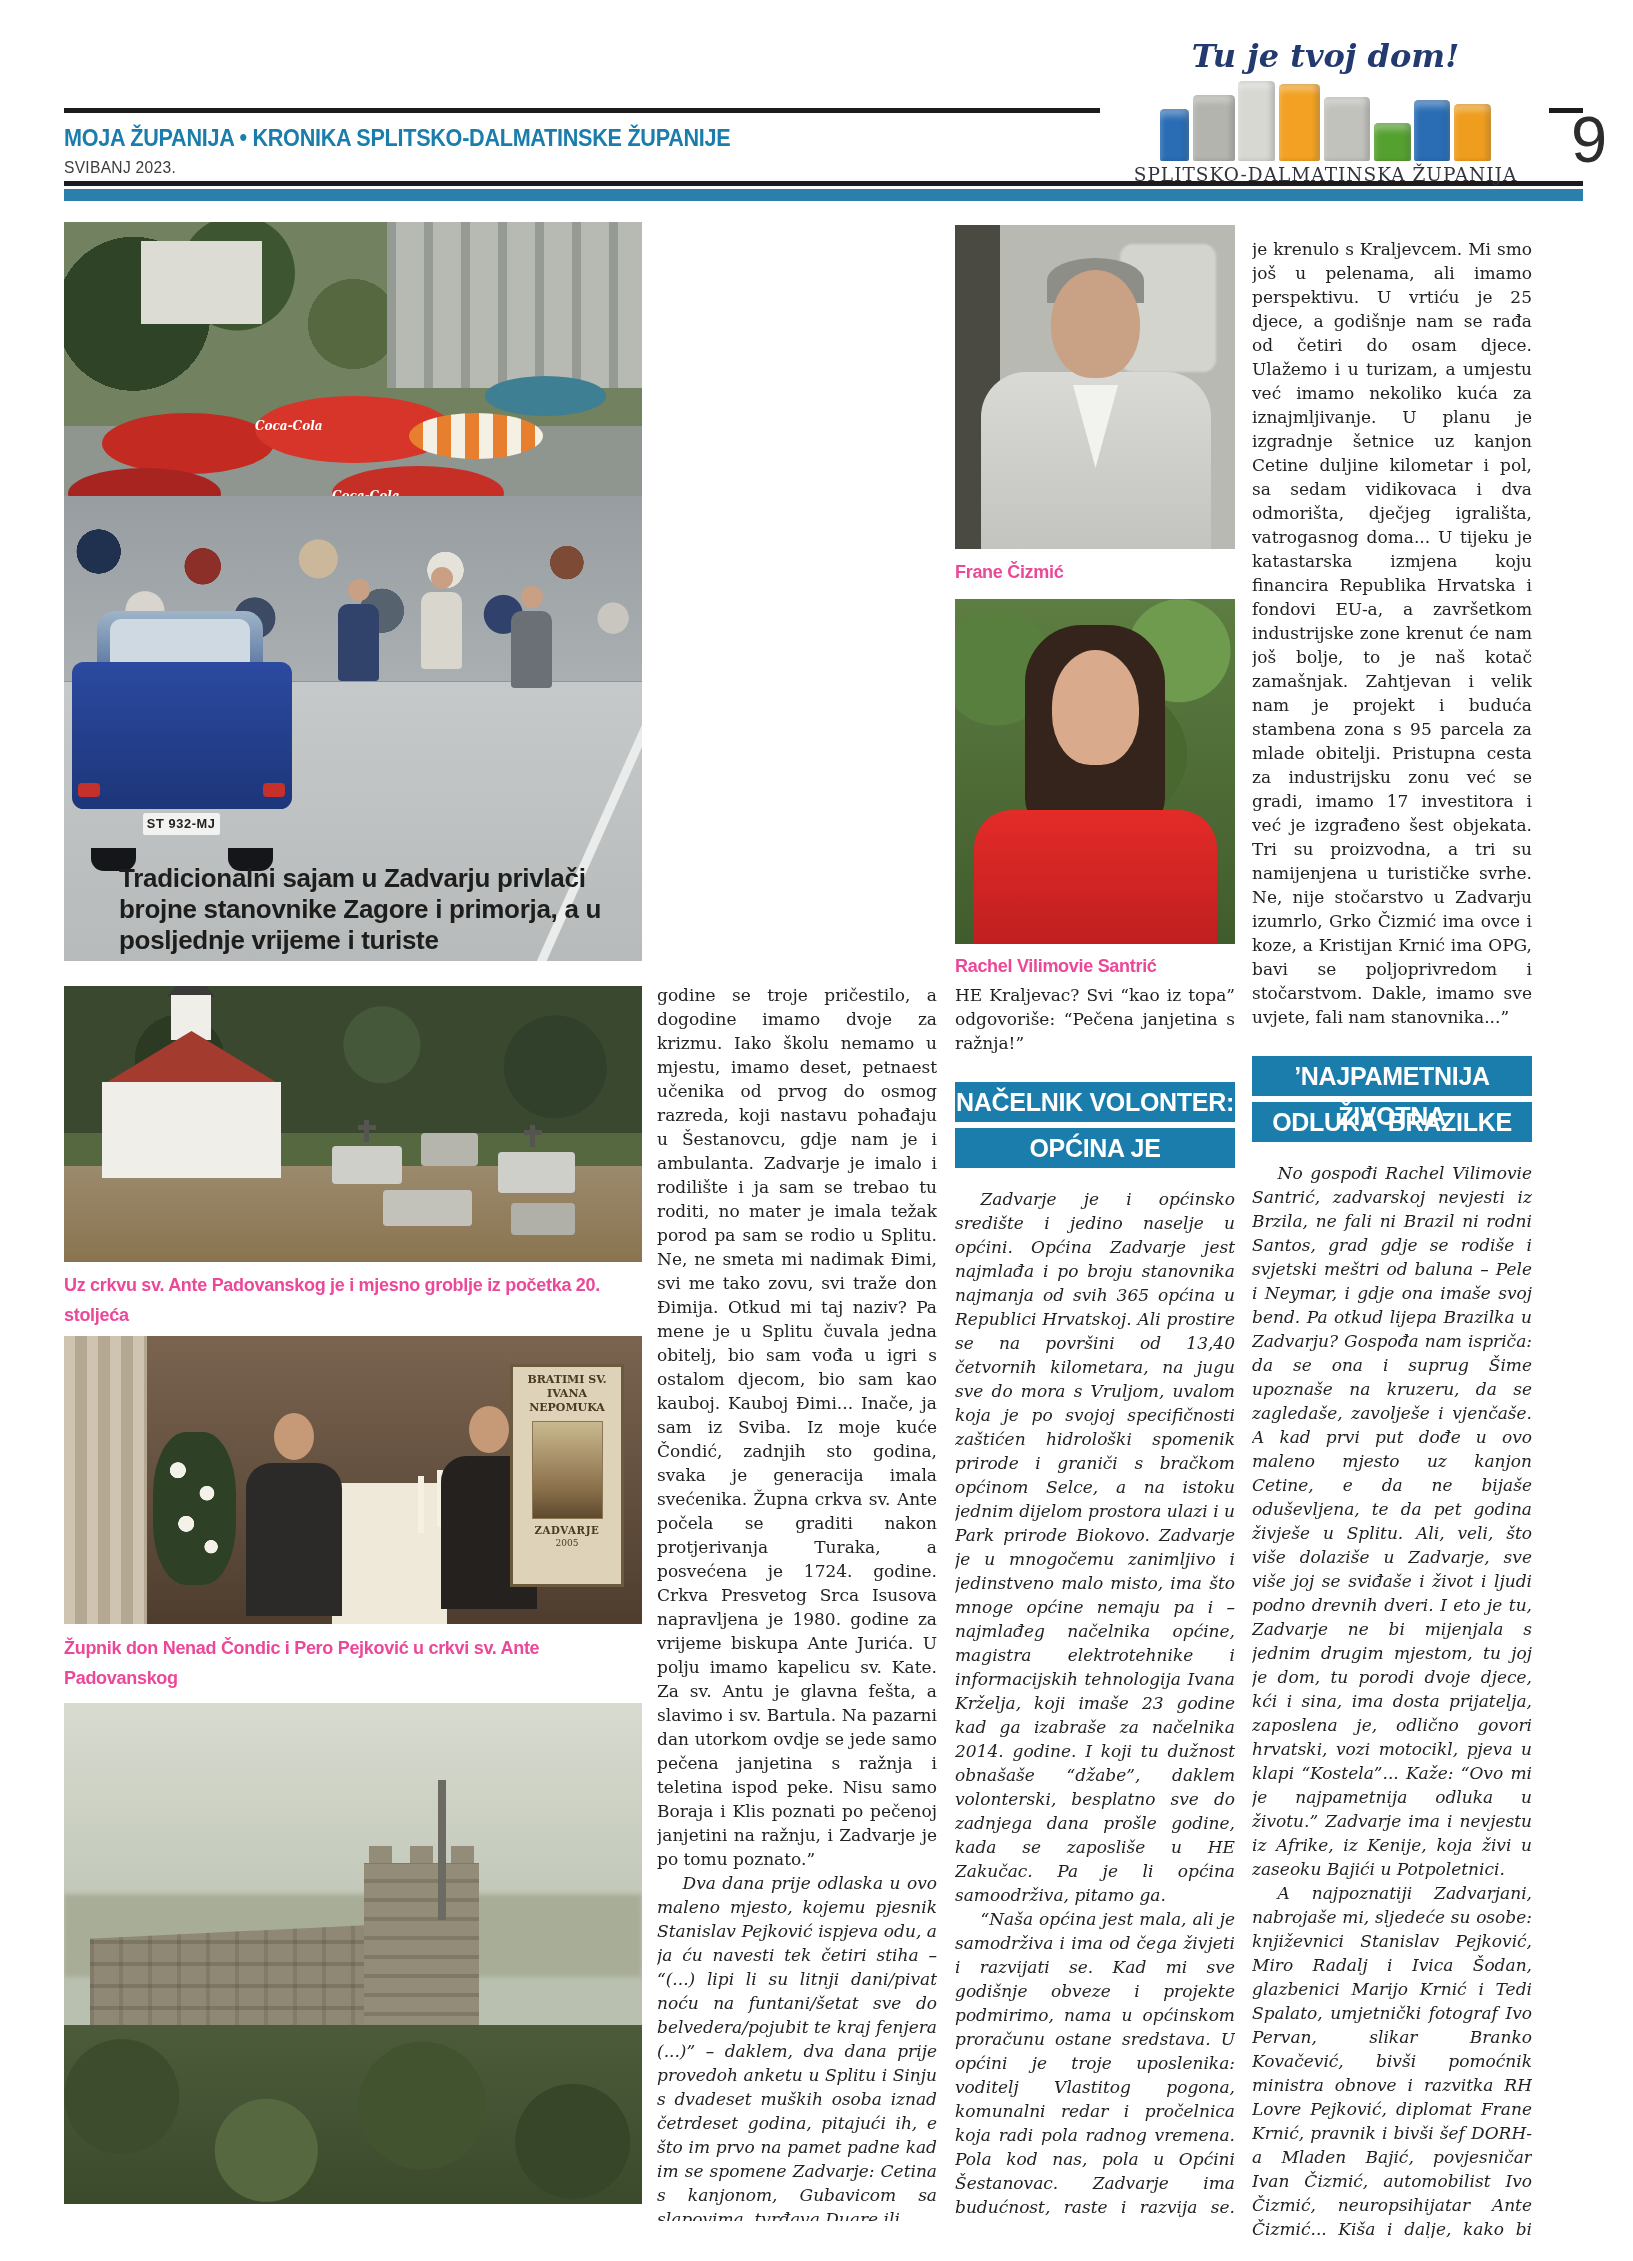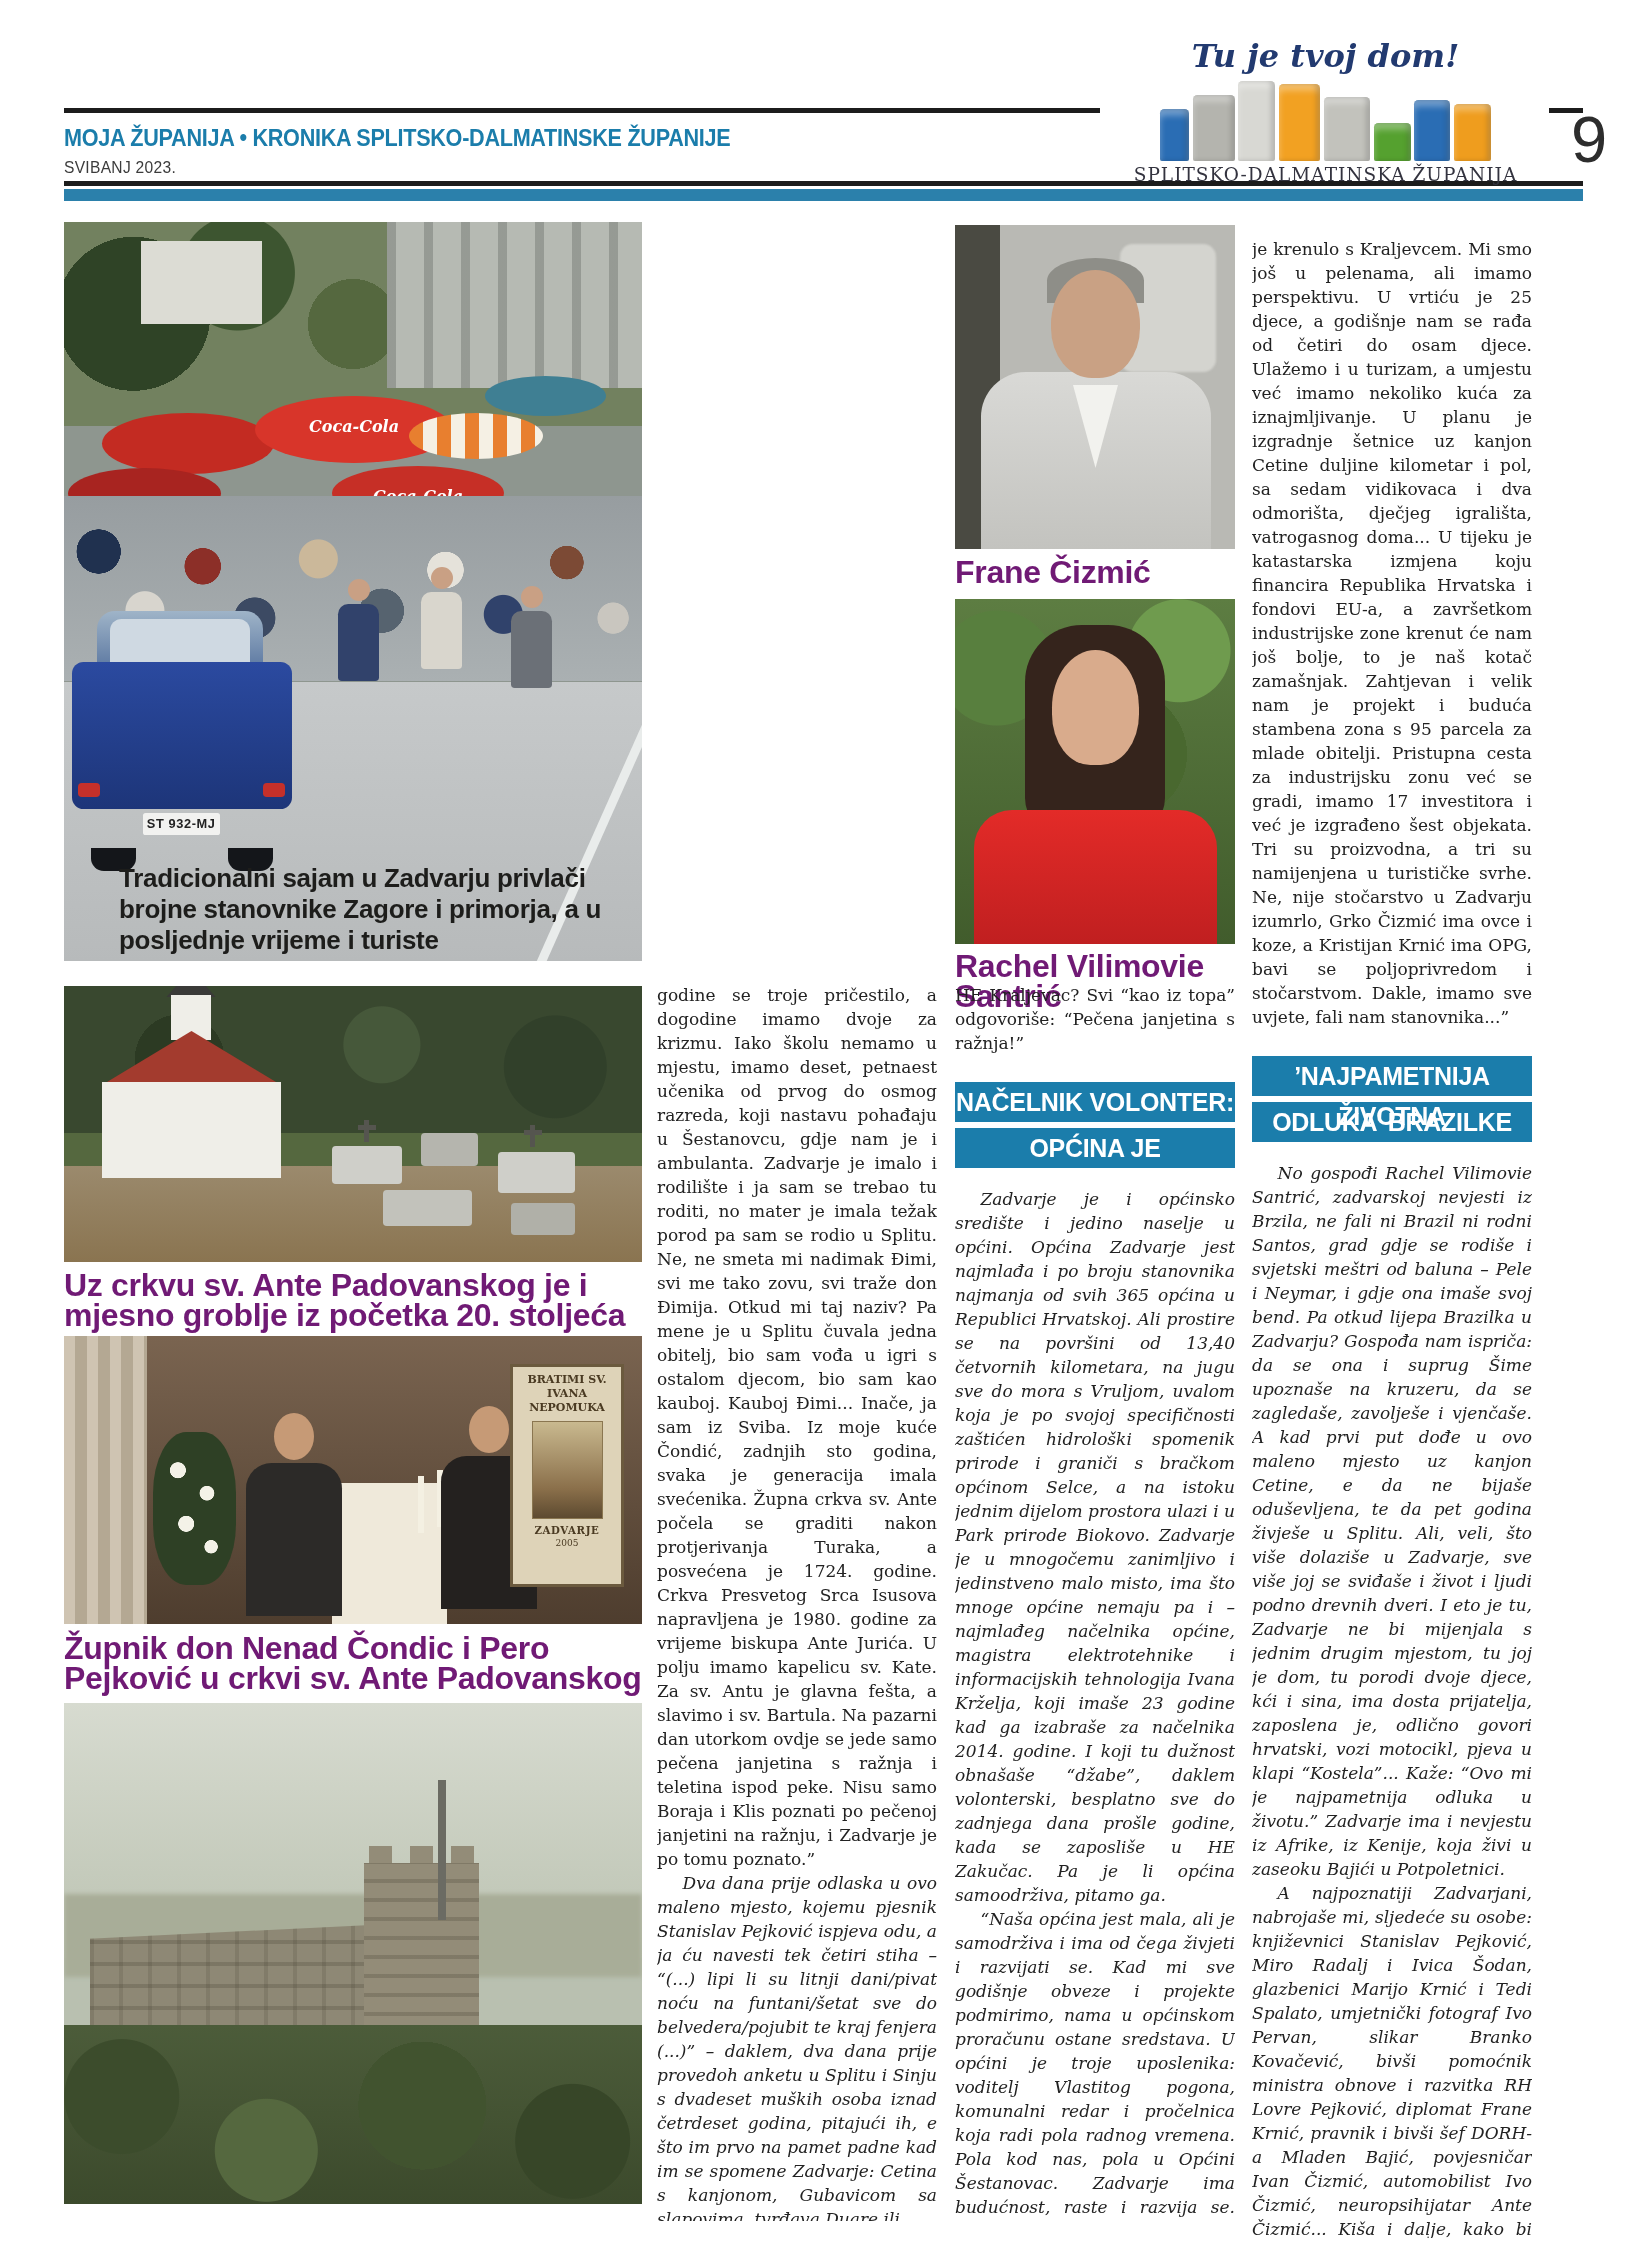--- a/index.html
+++ b/index.html
@@ -38,42 +38,42 @@
   .col p.indent{text-indent:25.5px;font-style:italic;}
   .col1{left:657px;top:983px;width:280px;height:1238px;}
   .col2{left:955px;top:983px;width:280px;height:1238px;}
   .col3{left:1252px;top:237px;width:280px;height:2001px;}
   .col-heading{margin:27px 0 19px 0;}
   .heading-line{background:#1b7dab;color:#fff;font-family:"Liberation Sans",sans-serif;
                 font-weight:bold;font-size:25px;letter-spacing:-0.3px;text-align:center;
                 height:40px;line-height:40px;margin-bottom:5.7px;transform-origin:left;}
   
   .photo{position:absolute;overflow:hidden;background:#999;}
-  .caption-below{position:absolute;font-weight:bold;font-size:32px;line-height:30px;
-                 color:#701a75;letter-spacing:-0.3px;}
+  .caption-below{position:absolute;font-weight:bold;font-size:18px;line-height:30px;
+                 color:#ec4899;letter-spacing:-0.3px;}
   
   .photo-market{left:64px;top:222px;width:578px;height:739px;background:#8e968f;}
   .mk-top{position:absolute;left:0;top:0;width:100%;height:204px;background:#72815f;
     background-image:
       radial-gradient(circle at 12% 45%, #2f4326 0 77px, rgba(0,0,0,0) 77px),
       radial-gradient(circle at 30% 25%, #3d5530 0 57px, rgba(0,0,0,0) 58px),
       radial-gradient(circle at 50% 50%, #55683f 0 45px, rgba(0,0,0,0) 45px);}
   .mk-house{position:absolute;left:77px;top:19px;width:121px;height:83px;background:#dcdcd4;}
   .mk-building{position:absolute;right:0;top:0;width:255px;height:166px;background:#b6bab3;
     background-image:repeating-linear-gradient(90deg, rgba(90,95,90,.35) 0 9px, rgba(0,0,0,0) 9px 37px);}
   .mk-umbrella{position:absolute;border-radius:50%;}
   .mk-u1{left:38px;top:191px;width:172px;height:61px;background:#c32b22;}
   .mk-u2{left:191px;top:174px;width:198px;height:67px;background:#d8352a;}
   .mk-u3{left:3.8px;top:246px;width:153px;height:51px;background:#a82420;}
   .mk-u4{left:345px;top:191px;width:134px;height:46px;
          background:repeating-linear-gradient(90deg,#e87f2f 0 14px,#f5f0e4 14px 28px);}
   .mk-u5{left:421px;top:154px;width:121px;height:40px;background:#3f7f93;}
   .mk-u6{left:268px;top:244px;width:172px;height:54px;background:#c62f26;}
-  .umbrella-label{display:block;text-align:center;color:#fff;font-family:"DejaVu Serif",serif;
-                  font-style:italic;font-weight:bold;font-size:16px;line-height:61px;}
+  .umbrella-label{display:block;text-align:left;color:#fff;font-family:"DejaVu Serif",serif;
+                  font-style:italic;font-weight:bold;font-size:12px;line-height:61px;}
   .mk-crowd{position:absolute;left:0;top:274px;width:100%;height:185px;
     background:
       radial-gradient(circle at 6% 30%, #20314f 0 22px, rgba(0,0,0,0) 22.3px),
       radial-gradient(circle at 14% 62%, #d8d5ce 0 19px, rgba(0,0,0,0) 20px),
       radial-gradient(circle at 24% 38%, #8c2f28 0 18px, rgba(0,0,0,0) 18.5px),
       radial-gradient(circle at 33% 66%, #3c4a63 0 20.4px, rgba(0,0,0,0) 21px),
       radial-gradient(circle at 44% 34%, #cbb89a 0 19px, rgba(0,0,0,0) 20px),
       radial-gradient(circle at 55% 62%, #56636f 0 22px, rgba(0,0,0,0) 22.3px),
       radial-gradient(circle at 66% 40%, #e5e2da 0 18px, rgba(0,0,0,0) 18.5px),
       radial-gradient(circle at 76% 64%, #30426b 0 19px, rgba(0,0,0,0) 20px),

